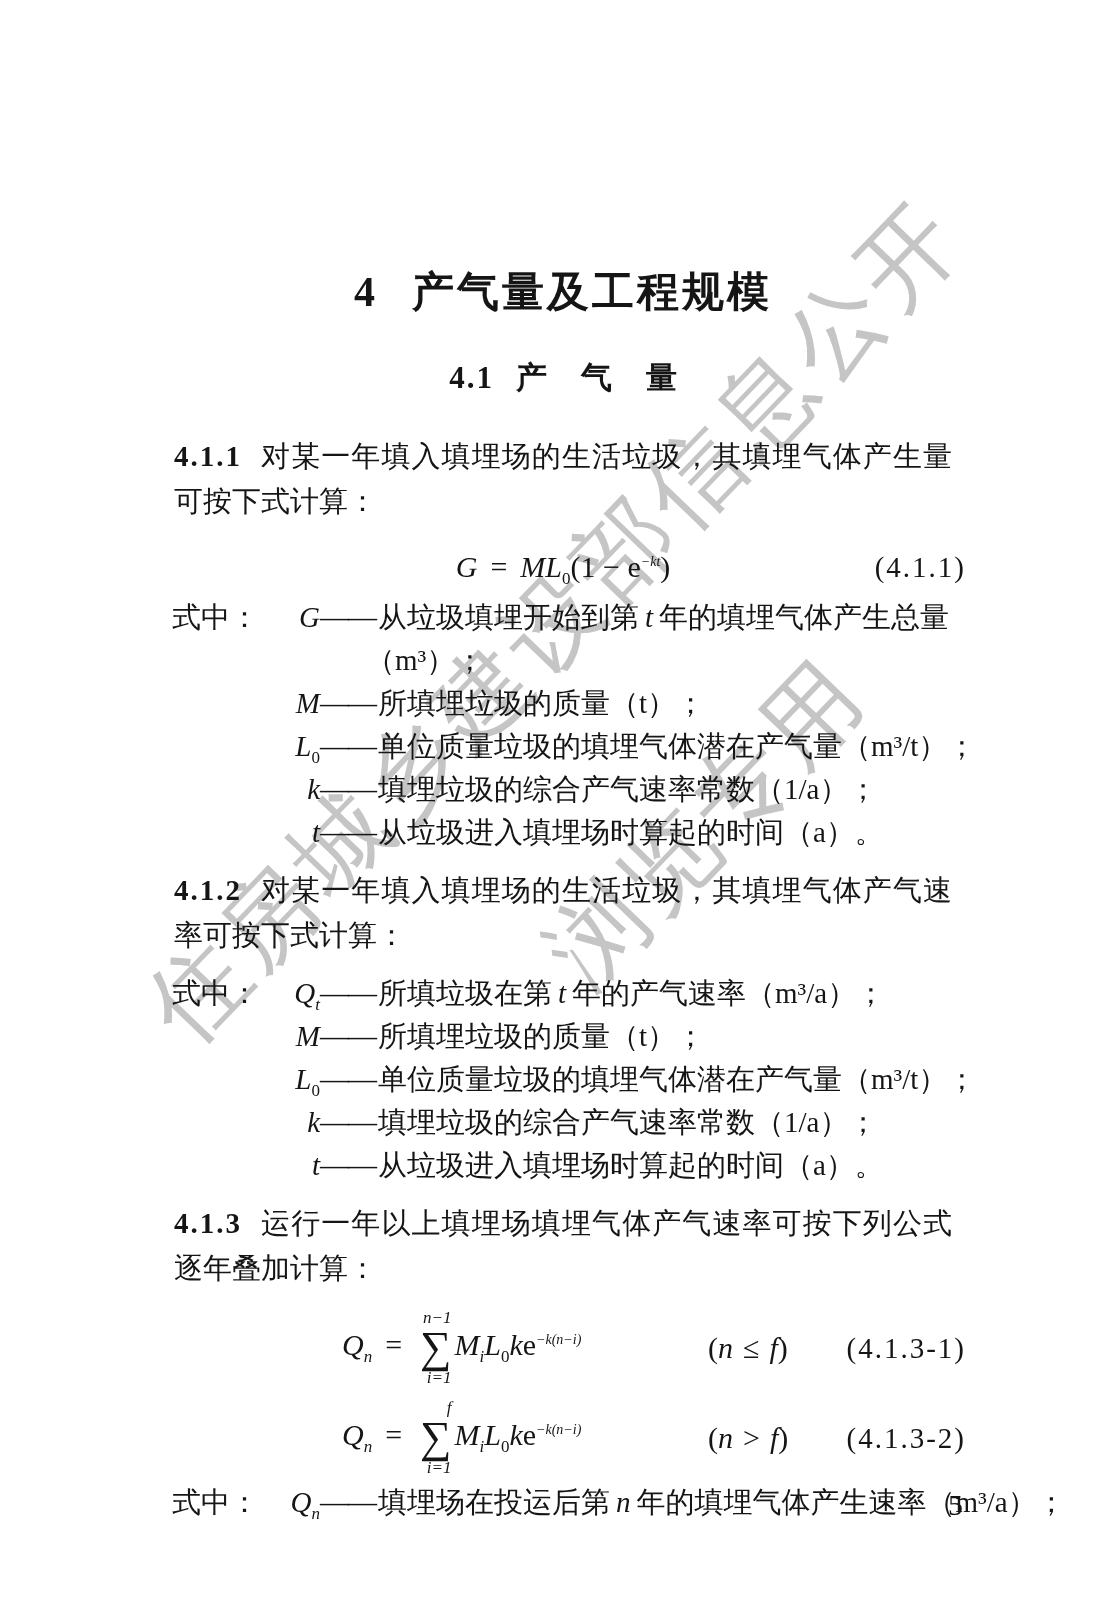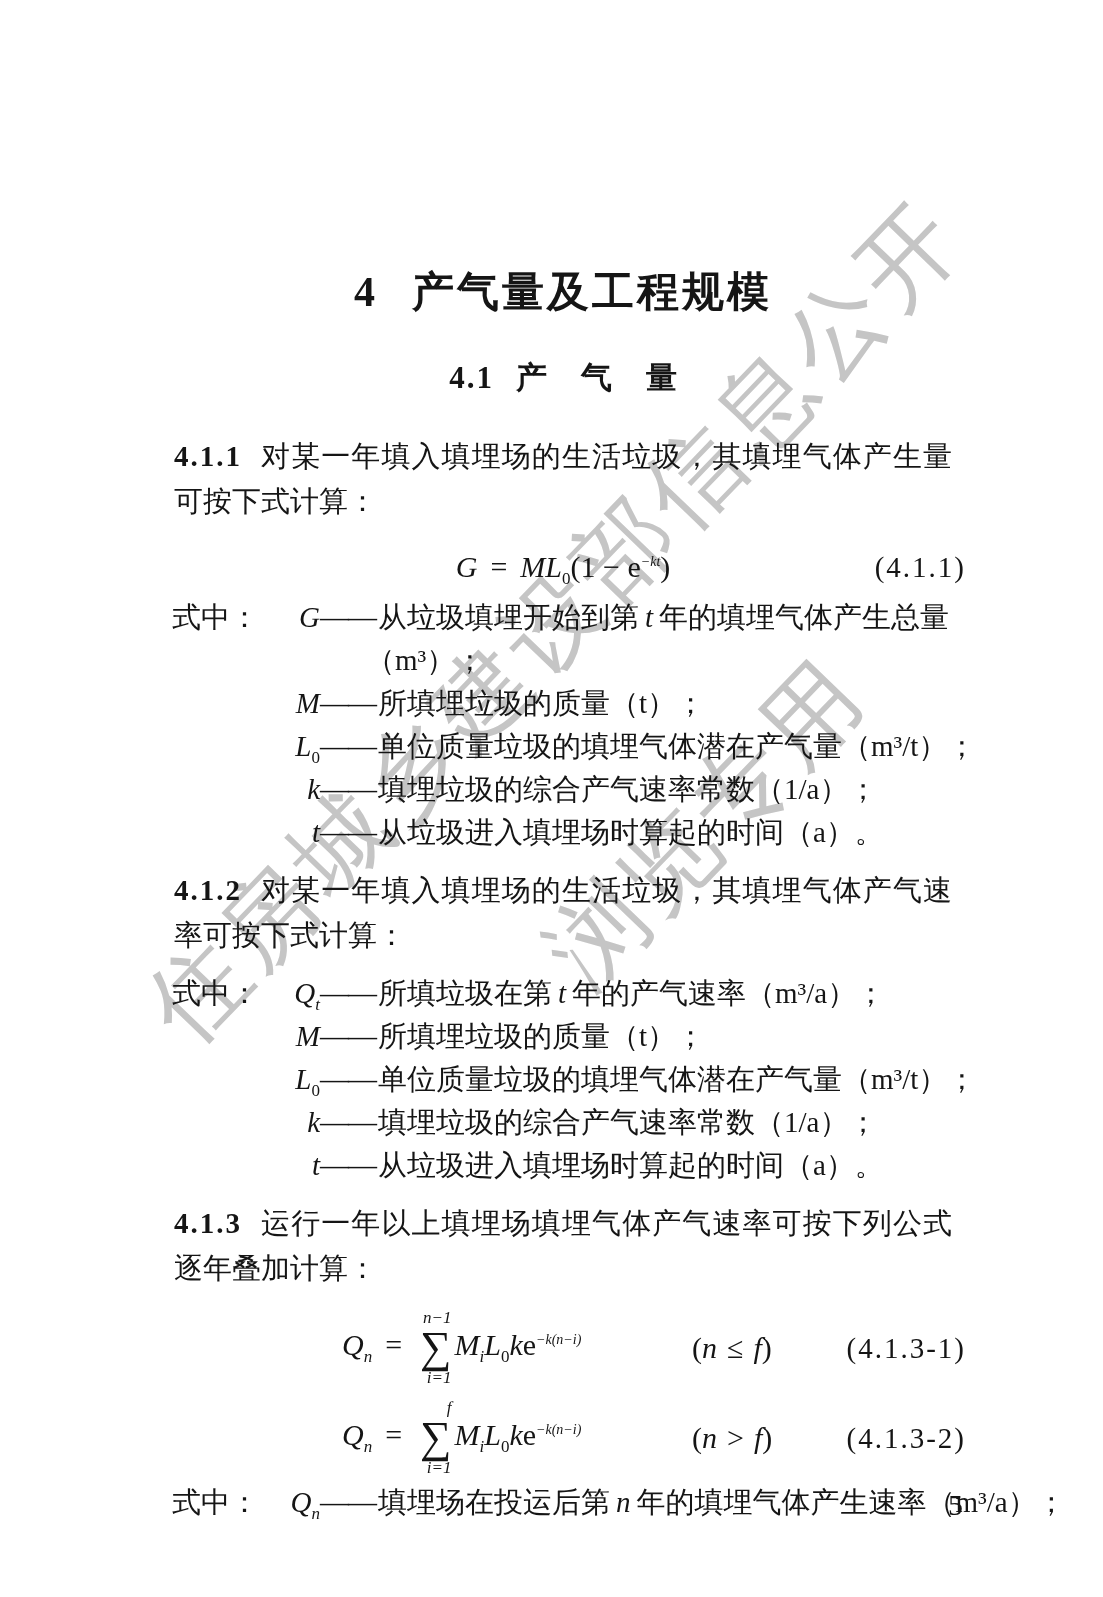--- a/index.html
+++ b/index.html
@@ -87,21 +87,21 @@
   .bigformula {
     position: relative;
     height: 86px;
     display: flex;
     align-items: center;
     font-size: 30px;
     line-height: 1;
     margin-top: 4px;
   }
   .bf-eq { margin-left: 182px; }
-  .bf-cond { position: absolute; left: 532px; top: 50%; transform: translateY(-50%); }
+  .bf-cond { position: absolute; left: 548px; top: 50%; transform: translateY(-50%); }
   .crel { margin: 0 10px; }
   .bf-num {
     position: absolute; right: 0; top: 50%; transform: translateY(-50%);
     font-size: 29px; letter-spacing: 2px;
   }
   .sum {
     display: inline-flex;
     flex-direction: column;
     align-items: flex-end;
     vertical-align: middle;

